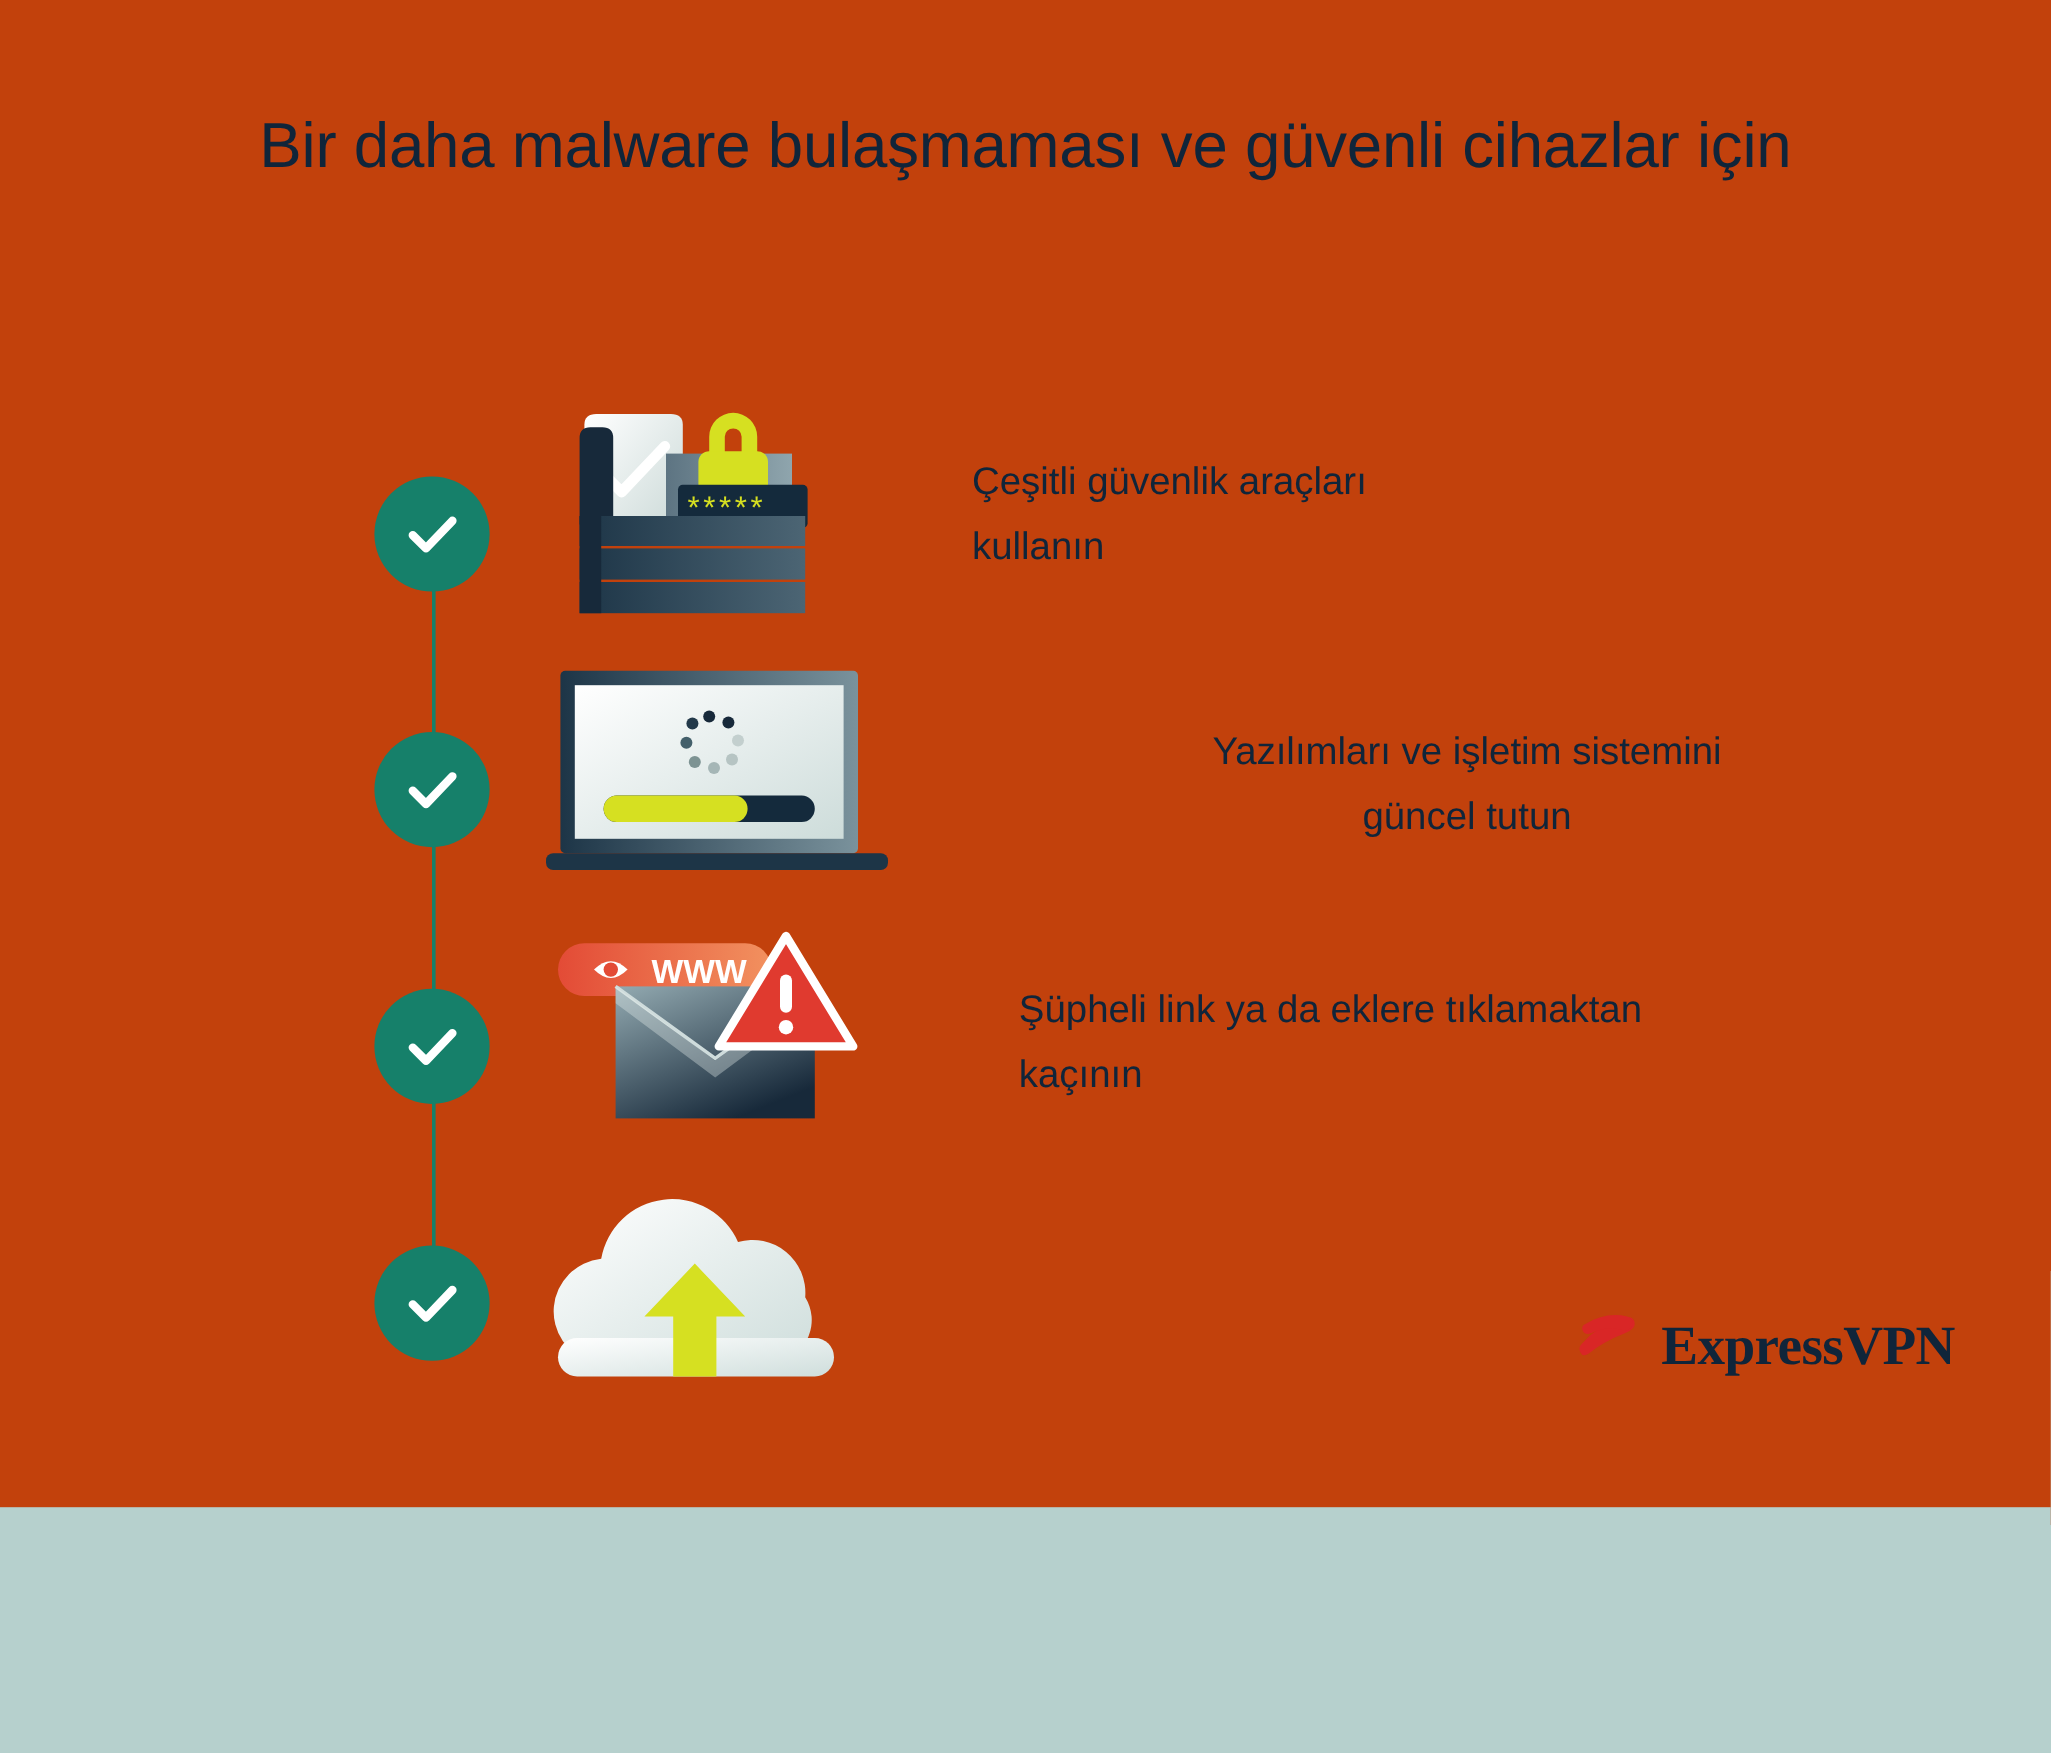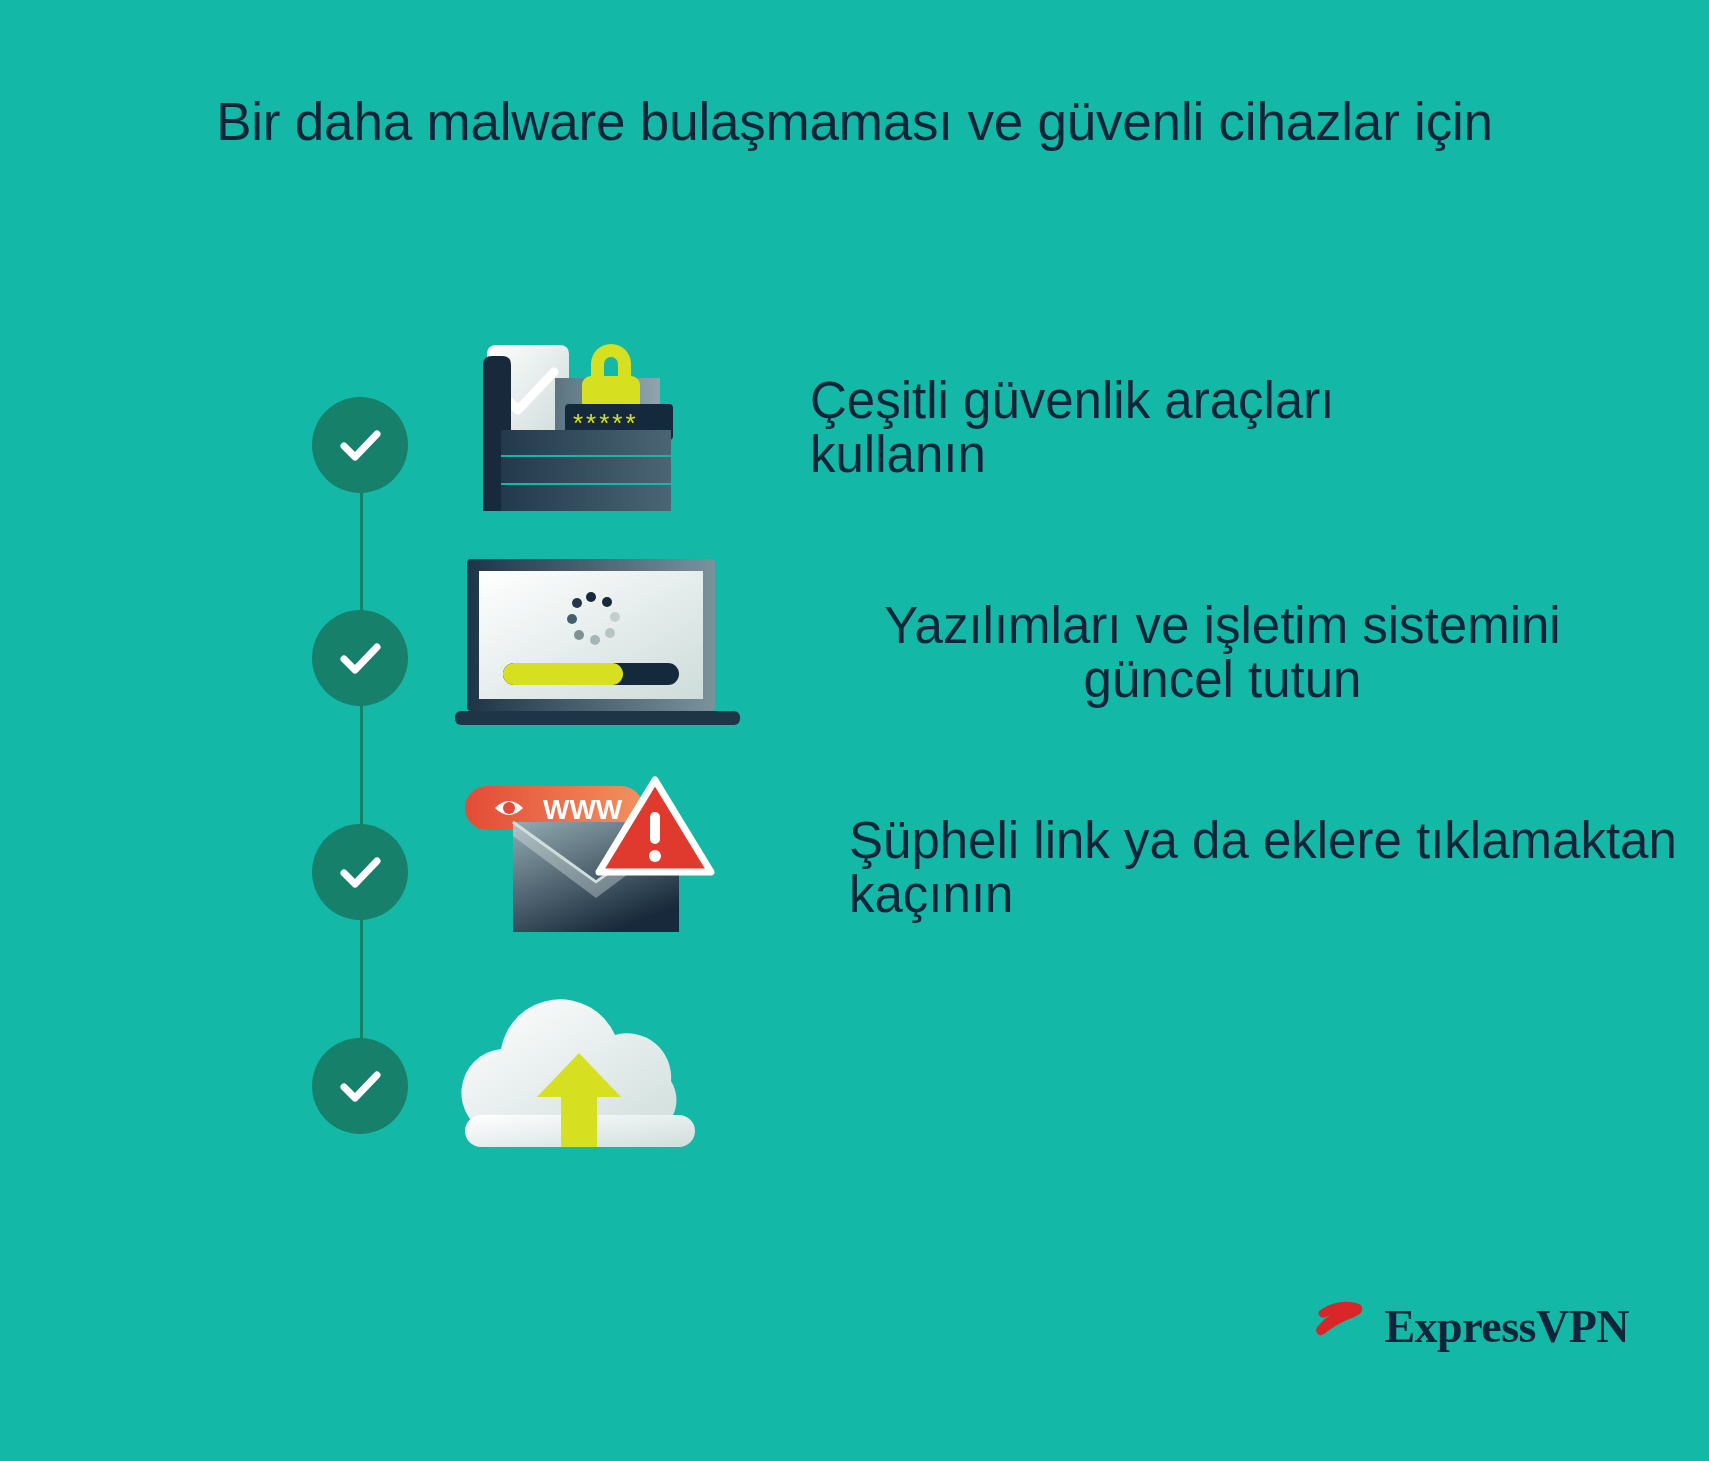--- a/index.html
+++ b/index.html
@@ -11,22 +11,22 @@
     height: 1461px;
     background: #b6d0cd;
     font-family: "Liberation Sans", sans-serif;
     overflow: hidden;
     position: relative;
   }
 
   .infographic {
     position: relative;
     width: 1709px;
-    height: 1461px;
-    background: #14b8a6;
+    height: 1256px;
+    background: #c2410c;
   }
 
   
   .title-block {
     position: absolute;
     top: 88px;
     left: 0;
     width: 1709px;
     text-align: center;
     color: #10253a;
@@ -87,21 +87,21 @@
   .icon-cell {
     width: 290px;
     height: 215px;
     flex: 0 0 290px;
     position: relative;
   }
   .text-cell {
     flex: 1 1 auto;
     padding-left: 65px;
     color: #10253a;
-    font-size: 51px;
+    font-size: 32px;
     line-height: 54px;
     font-weight: 400;
   }
   .text-line { display: block; white-space: nowrap; }
 
   
   .logo {
     position: absolute;
     right: 80px;
     bottom: 108px;

